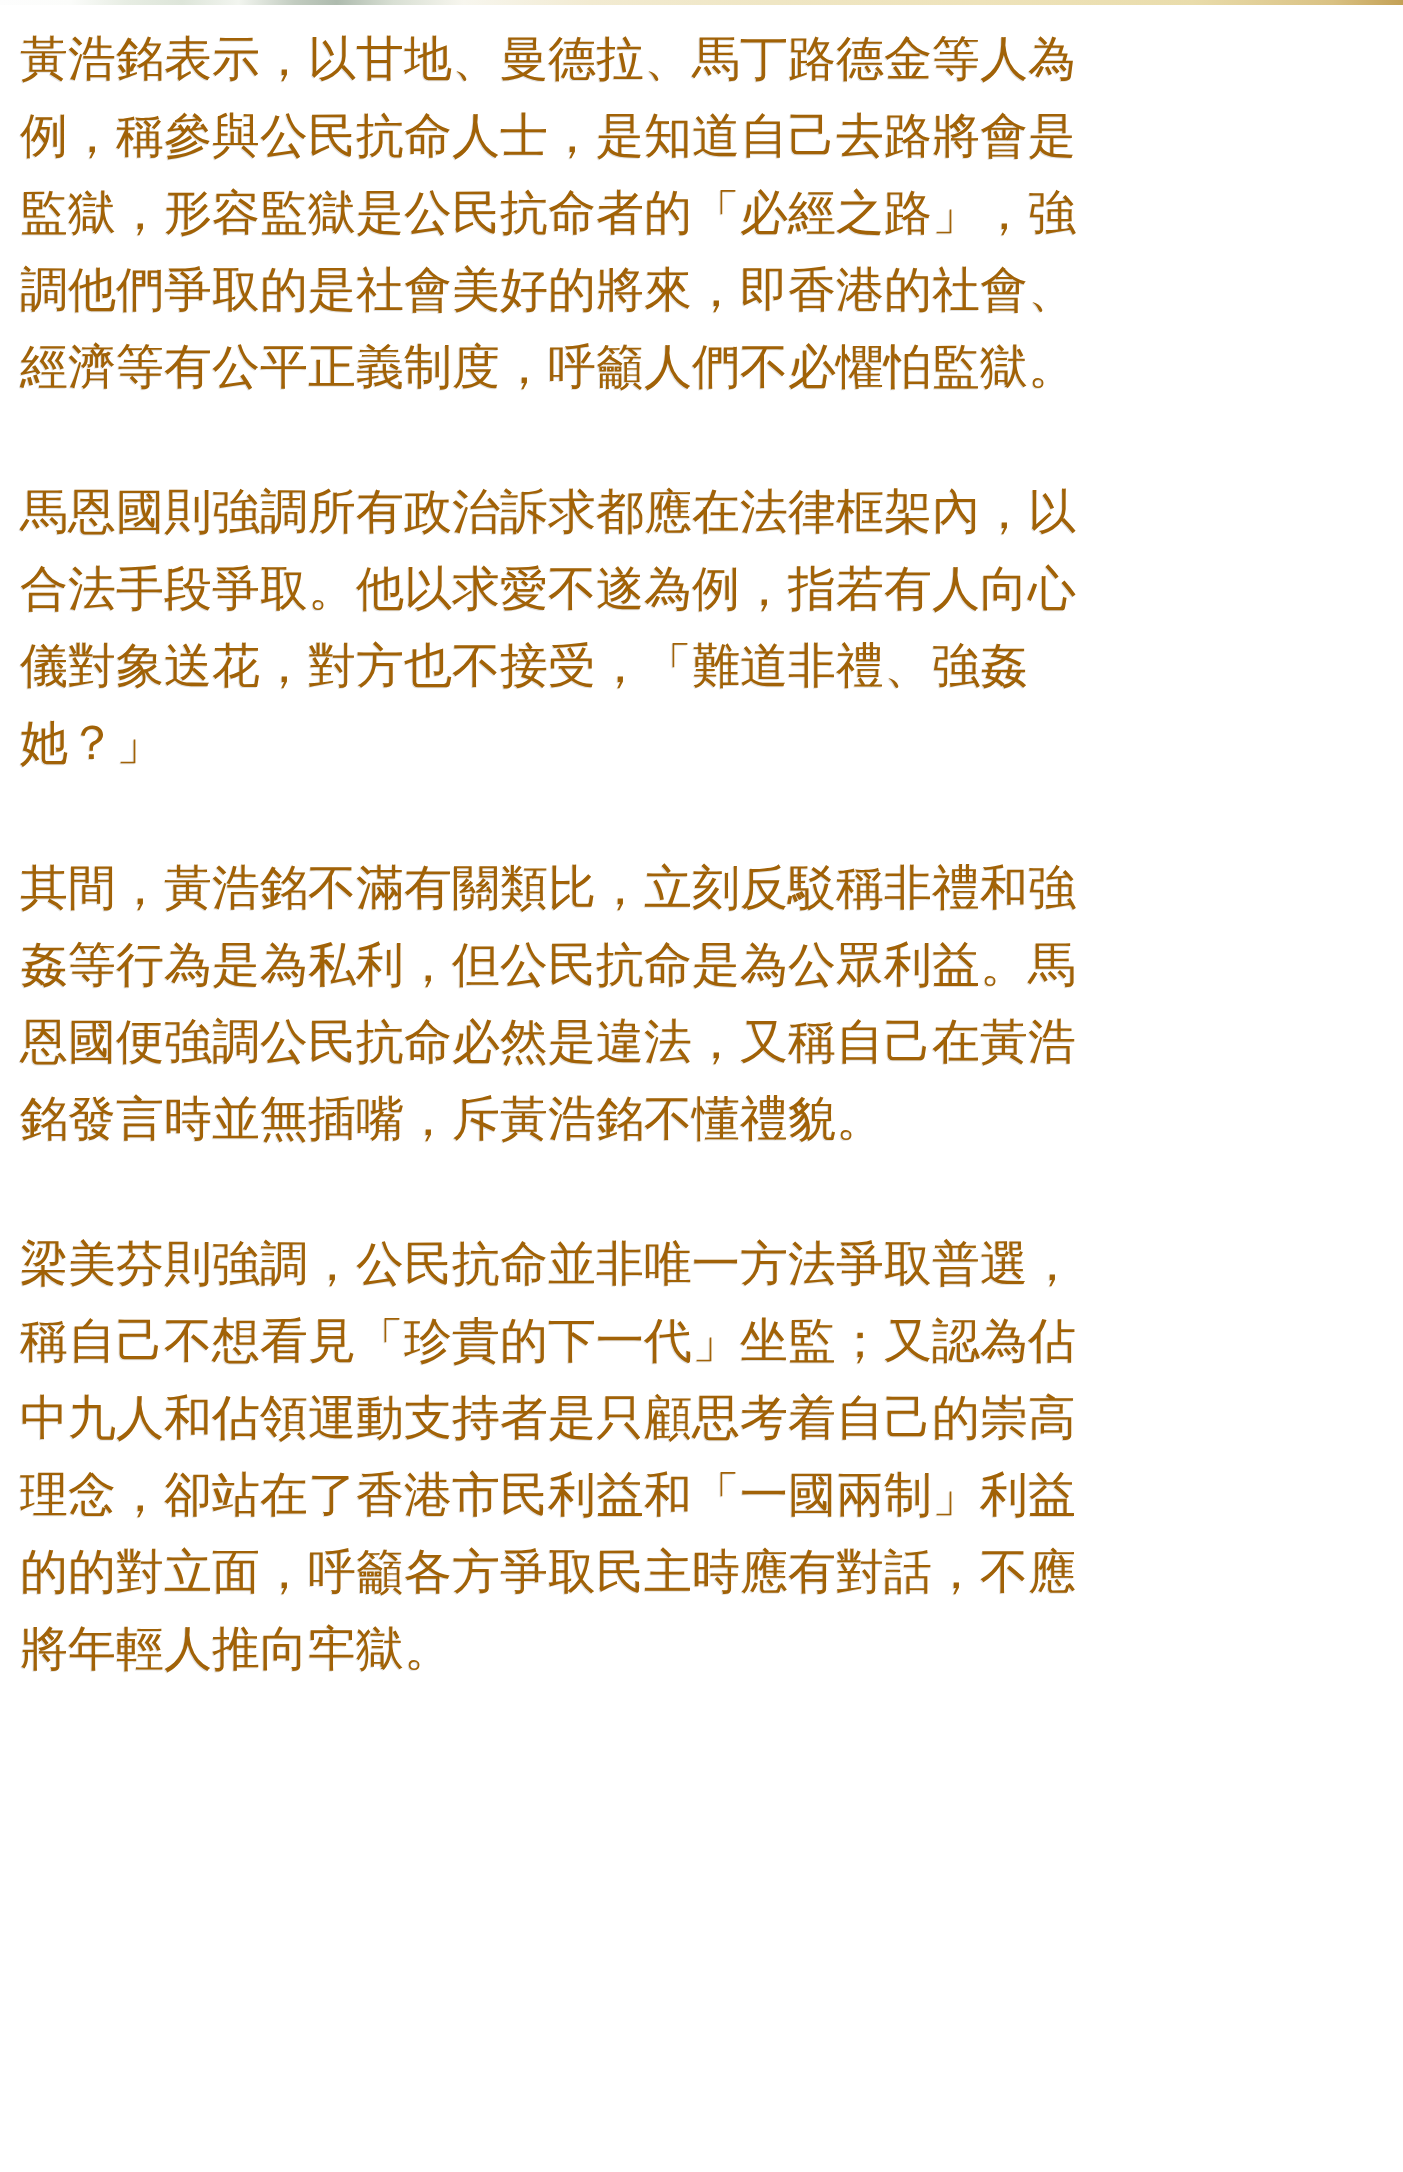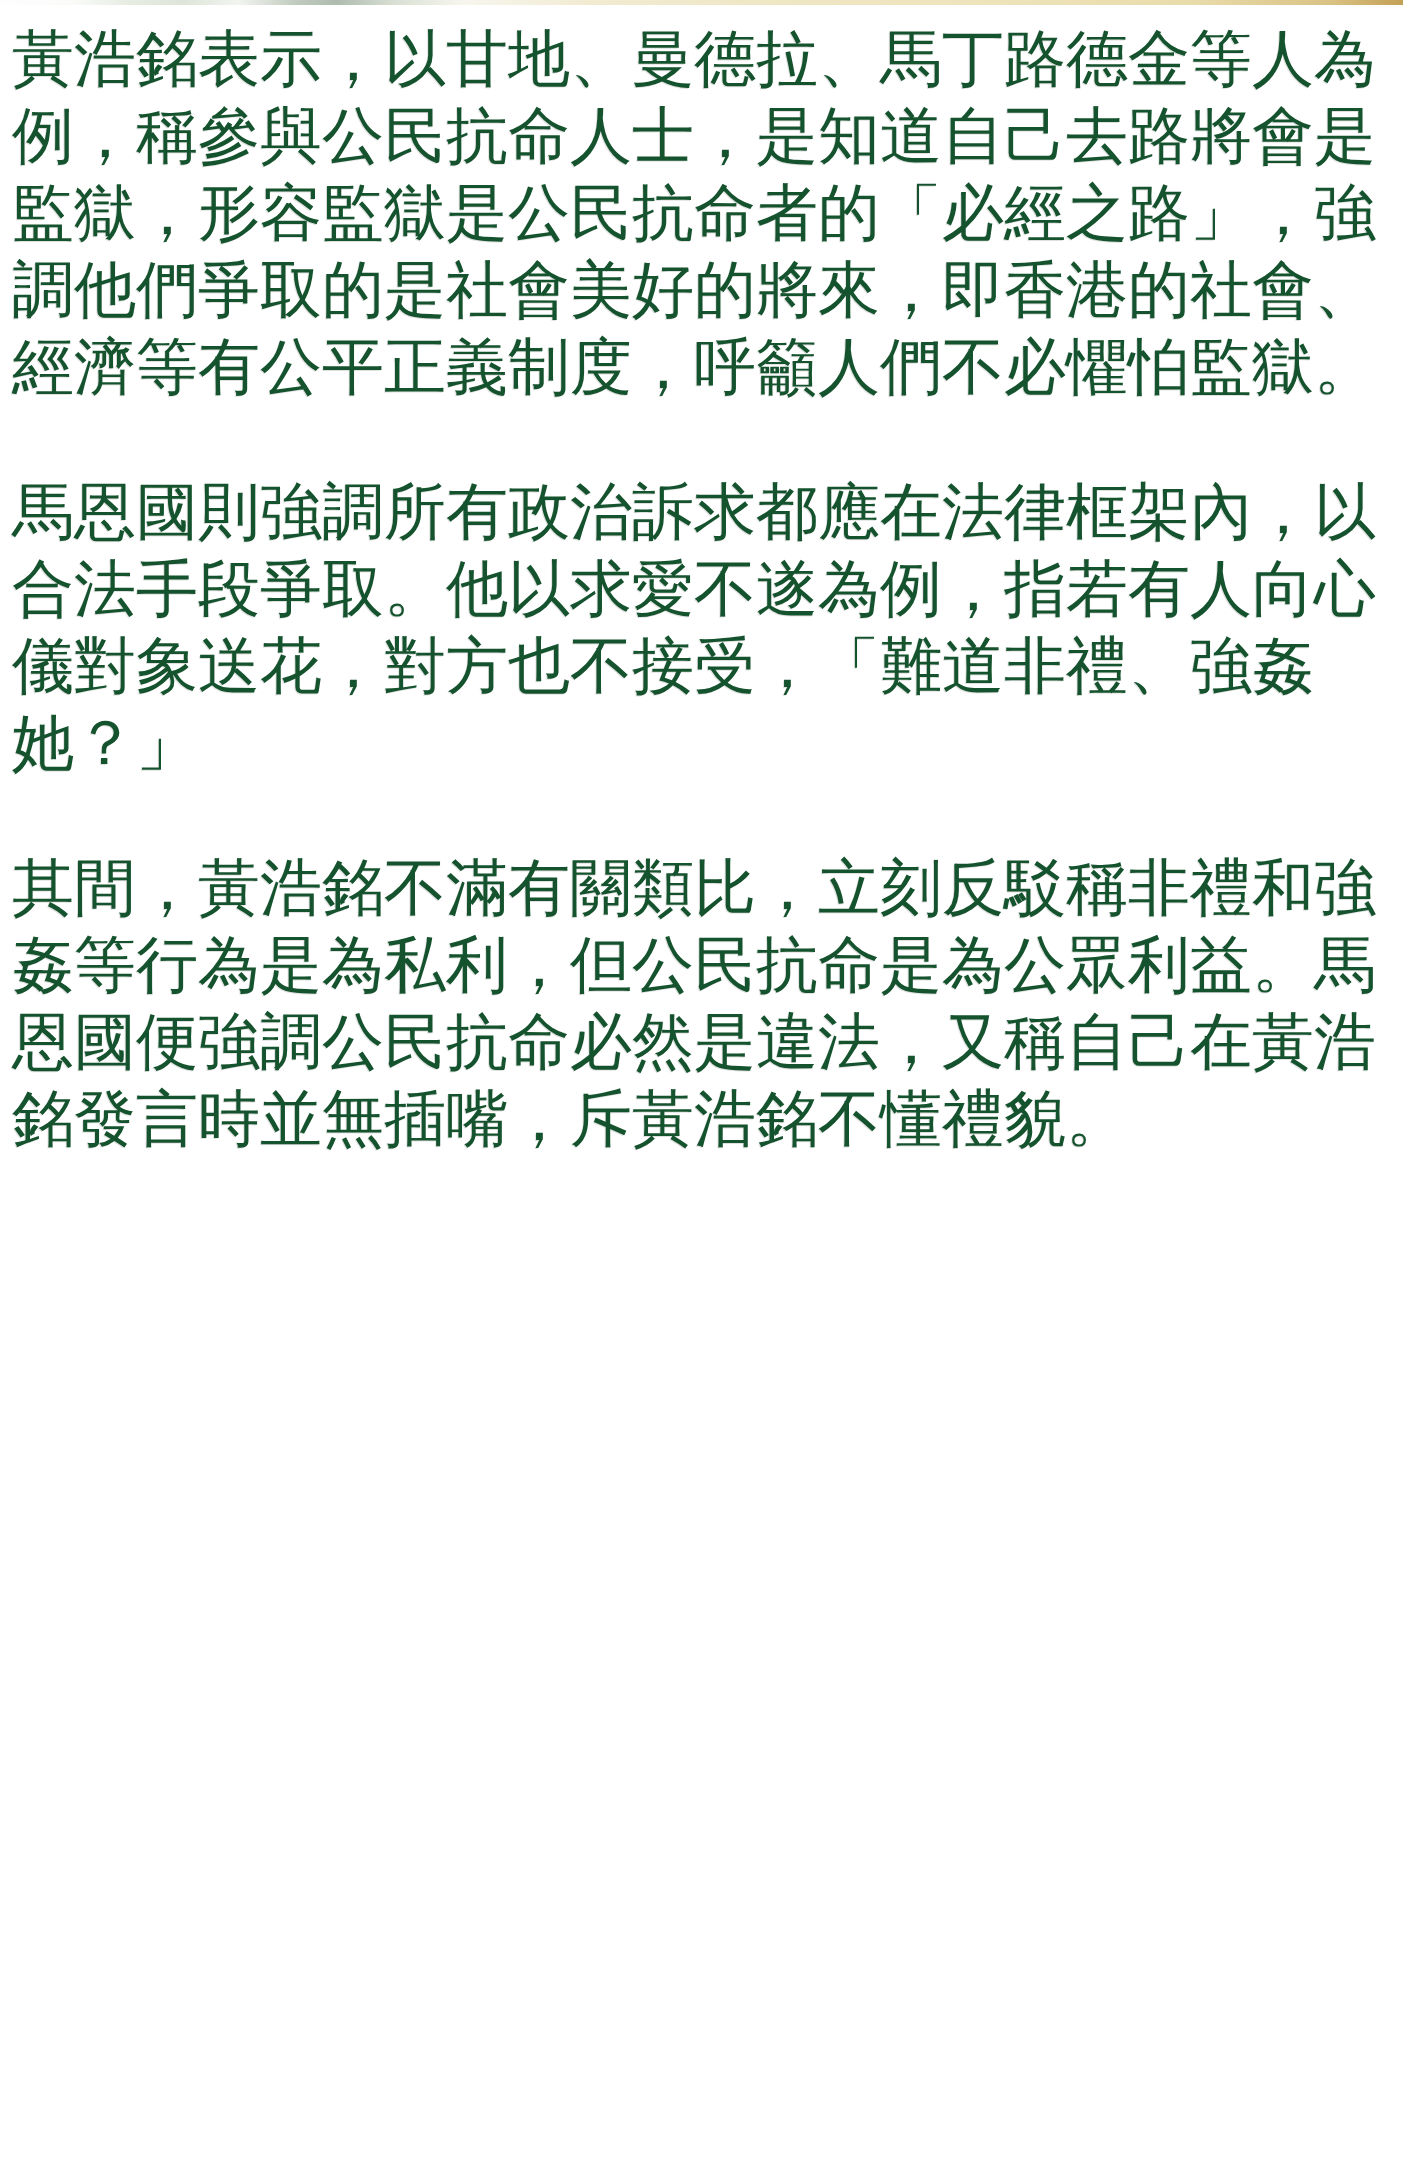--- a/index.html
+++ b/index.html
@@ -34,25 +34,26 @@
       #efe6c4 55%,
       #eee3bb 70%,
       #e9dcab 85%,
       #d9c183 95%,
       #c3a055 100%);
   }
   .article {
     position: relative;
     padding: 20px 12px 0 12px;
     font-family: "Liberation Sans", "DejaVu Sans", sans-serif;
-    font-size: 62px;
+    font-size: 48px;
     line-height: 77px;
     font-weight: 400;
-    color: #14532d;
+    color: #a16207;
     letter-spacing: 0;
+    margin-left: 8px;
   }
   .para {
     margin: 0 0 68px 0;
     white-space: pre-line;
     text-shadow: -1px 1px 0 rgba(0, 0, 0, 0.12);
   }
 </style>
 </head>
 <body>
 
@@ -65,13 +66,19 @@
 調他們爭取的是社會美好的將來，即香港的社會、
 經濟等有公平正義制度，呼籲人們不必懼怕監獄。</p>
   <p class="para">馬恩國則強調所有政治訴求都應在法律框架內，以
 合法手段爭取。他以求愛不遂為例，指若有人向心
 儀對象送花，對方也不接受，「難道非禮、強姦
 她？」</p>
   <p class="para">其間，黃浩銘不滿有關類比，立刻反駁稱非禮和強
 姦等行為是為私利，但公民抗命是為公眾利益。馬
 恩國便強調公民抗命必然是違法，又稱自己在黃浩
 銘發言時並無插嘴，斥黃浩銘不懂禮貌。</p>
+  <p class="para">梁美芬則強調，公民抗命並非唯一方法爭取普選，
+稱自己不想看見「珍貴的下一代」坐監；又認為佔
+中九人和佔領運動支持者是只顧思考着自己的崇高
+理念，卻站在了香港市民利益和「一國兩制」利益
+的的對立面，呼籲各方爭取民主時應有對話，不應
+將年輕人推向牢獄。</p>
 </main>
 
 </body></html>

